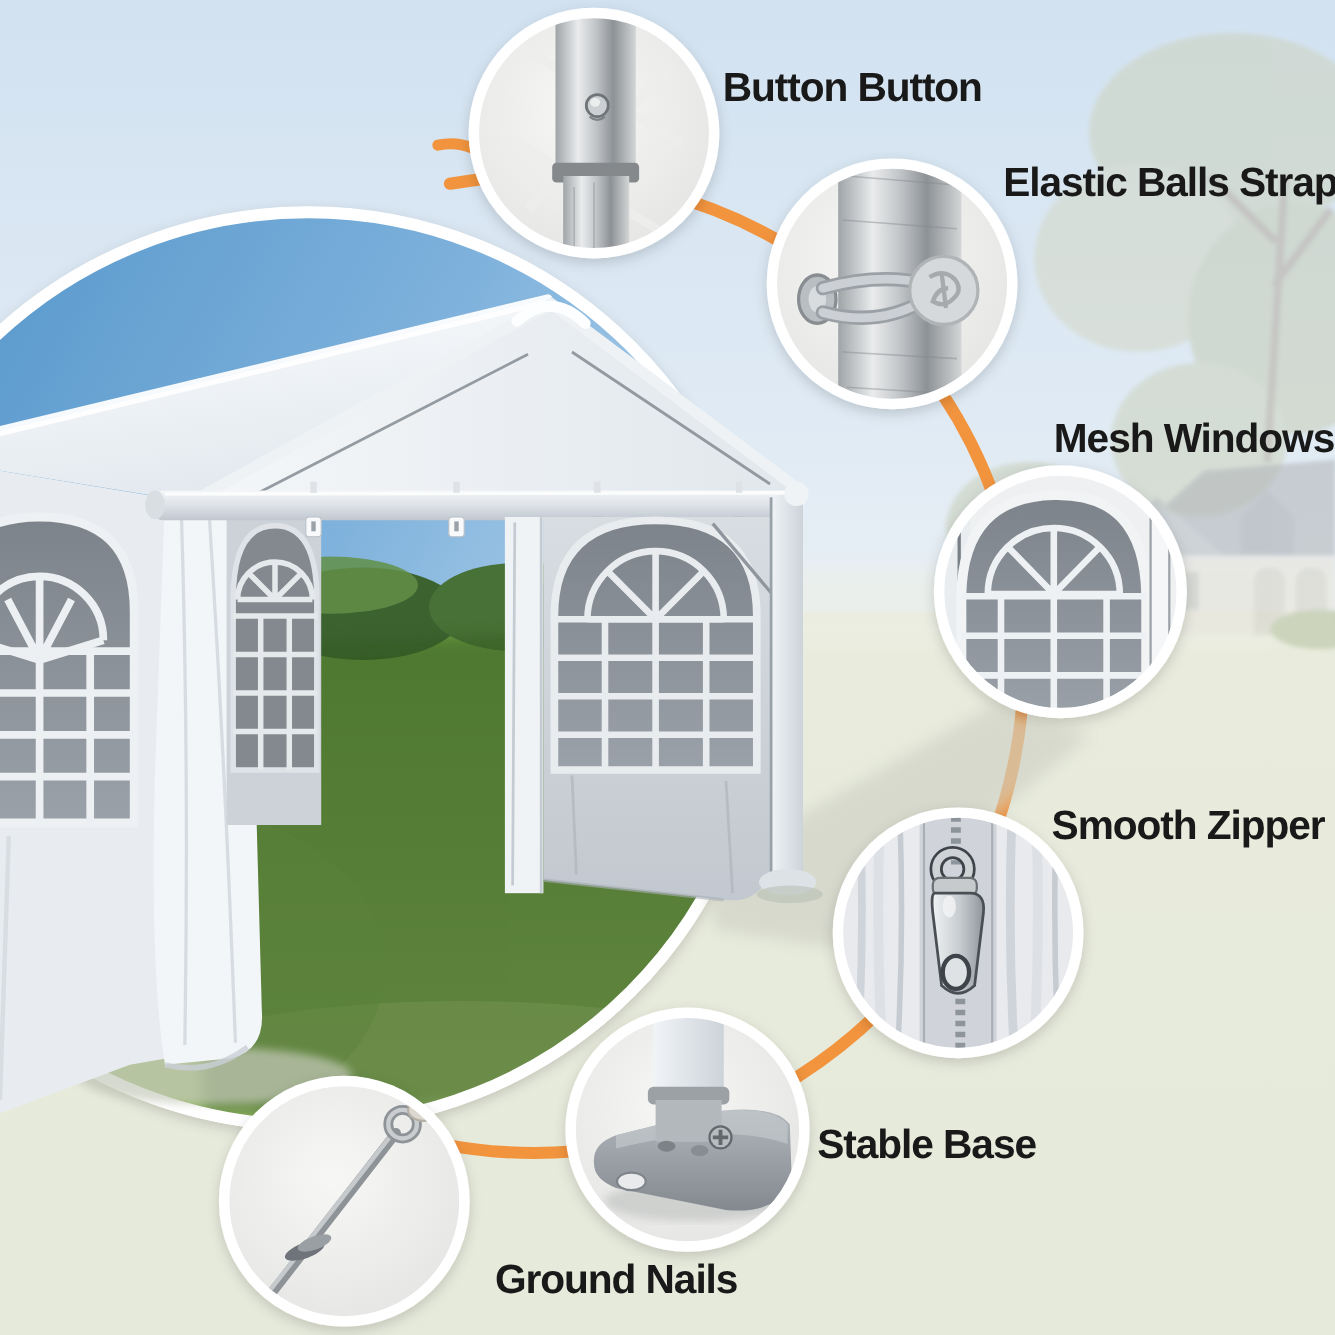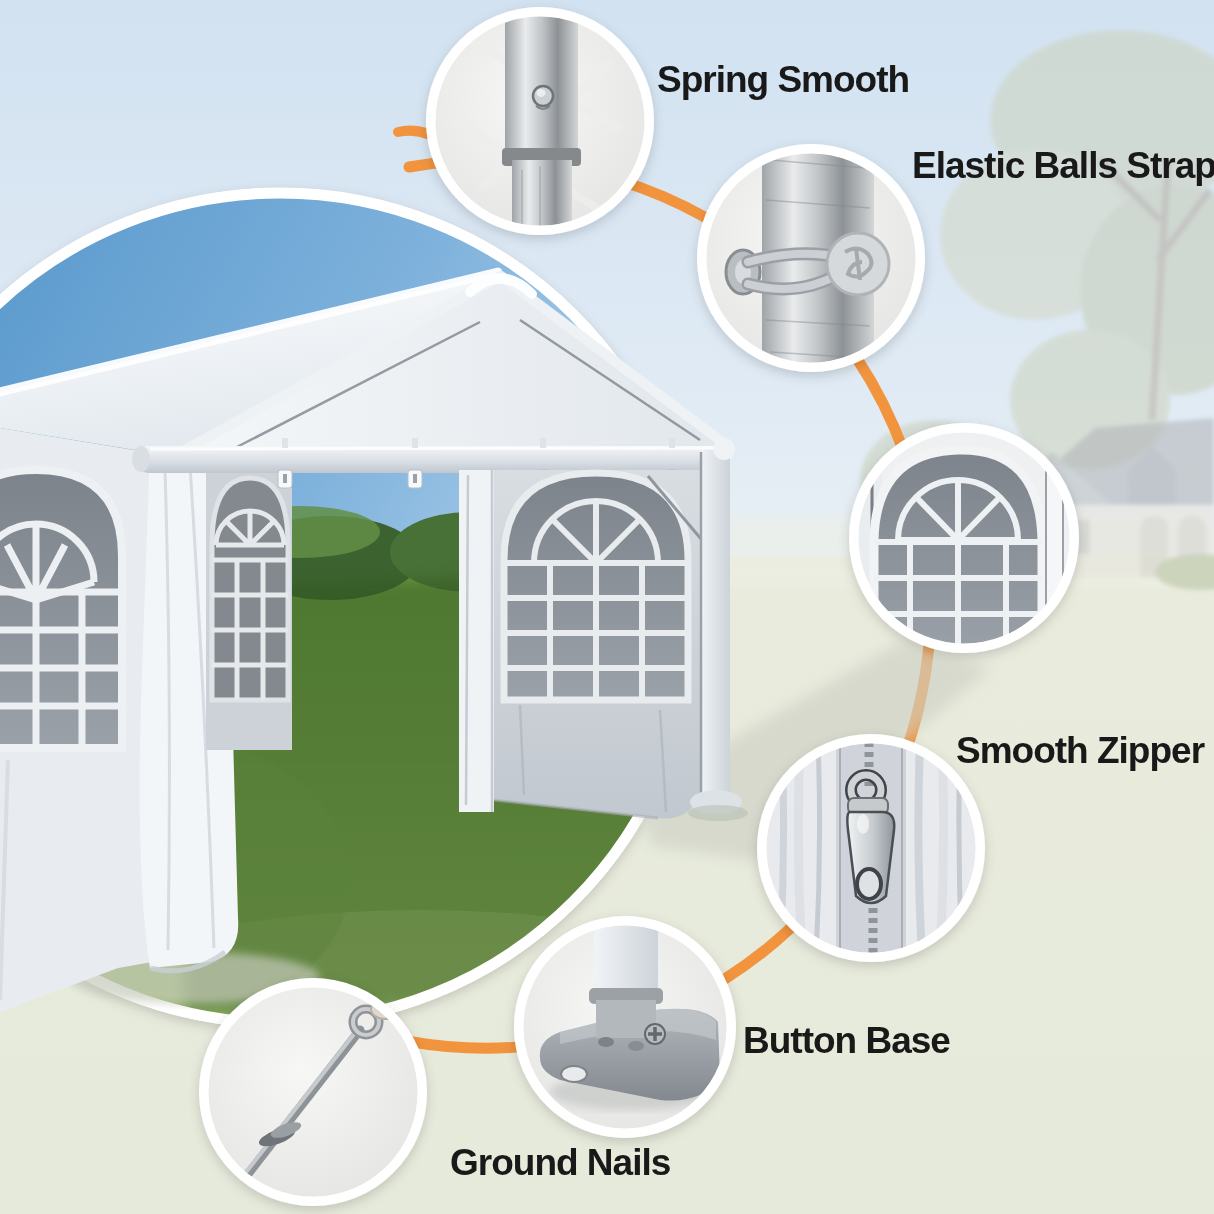--- a/index.html
+++ b/index.html
@@ -384,18 +384,19 @@
       <circle cx="366" cy="1022" r="13" fill="none" stroke="#c9cdd0" stroke-width="4"></circle>
       <ellipse cx="385" cy="1009" rx="14" ry="10" fill="#dcd8d0" stroke="#b5b0a6" stroke-width="2"></ellipse>
       <ellipse cx="397" cy="1003" rx="9" ry="6" fill="#e4e0d8" stroke="#b5b0a6" stroke-width="1.5"></ellipse>
       <ellipse cx="277" cy="1137" rx="19" ry="7" fill="#6f747a" transform="rotate(-20 277 1137)"></ellipse>
       <ellipse cx="286" cy="1130" rx="16" ry="6" fill="#9a9fa4" transform="rotate(-20 286 1130)"></ellipse>
     </g>
     <circle cx="313" cy="1092" r="109" fill="none" stroke="#ffffff" stroke-width="9"></circle>
   </g>
 </svg>
 
-<div class="feature-label" style="left:657px;top:60px;">Spring Smooth</div>
+<div class="feature-label" style="left:657px;top:60px;">Button Button</div>
 <div class="feature-label" style="left:912px;top:146px;">Elastic Balls Straps</div>
+<div class="feature-label" style="left:958px;top:379px;">Mesh Windows</div>
 <div class="feature-label" style="left:956px;top:731px;">Smooth Zipper</div>
-<div class="feature-label" style="left:743px;top:1021px;">Button Base</div>
+<div class="feature-label" style="left:743px;top:1021px;">Stable Base</div>
 <div class="feature-label" style="left:415px;top:1143px;margin-left:35px;">Ground Nails</div>
 </div>
 
 </body></html>

